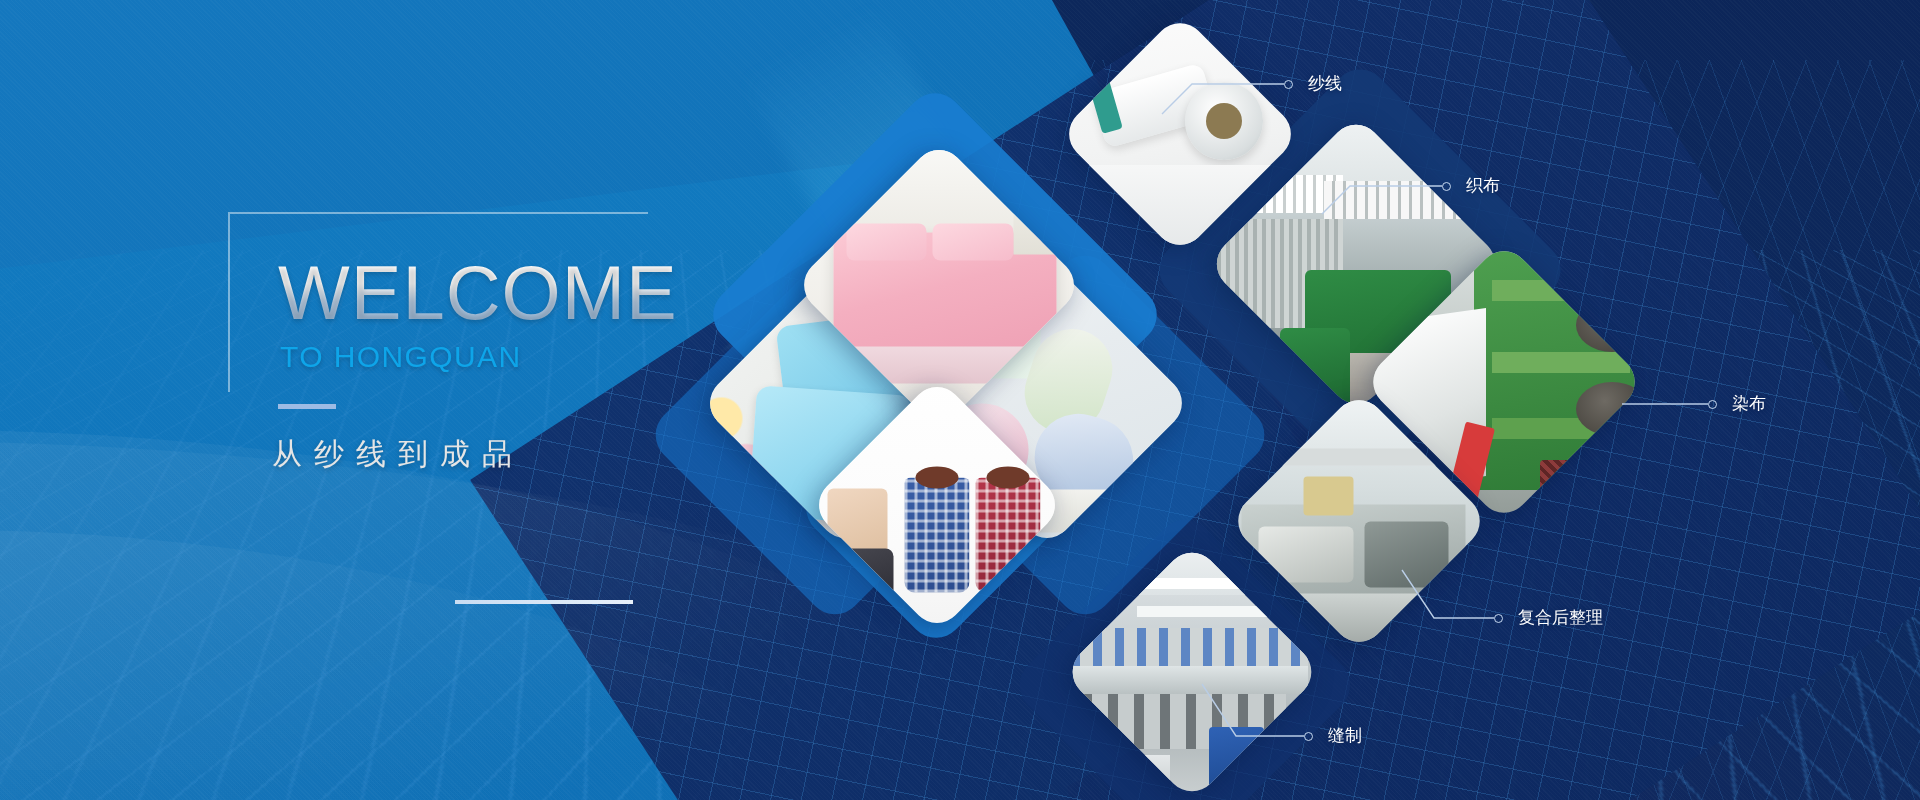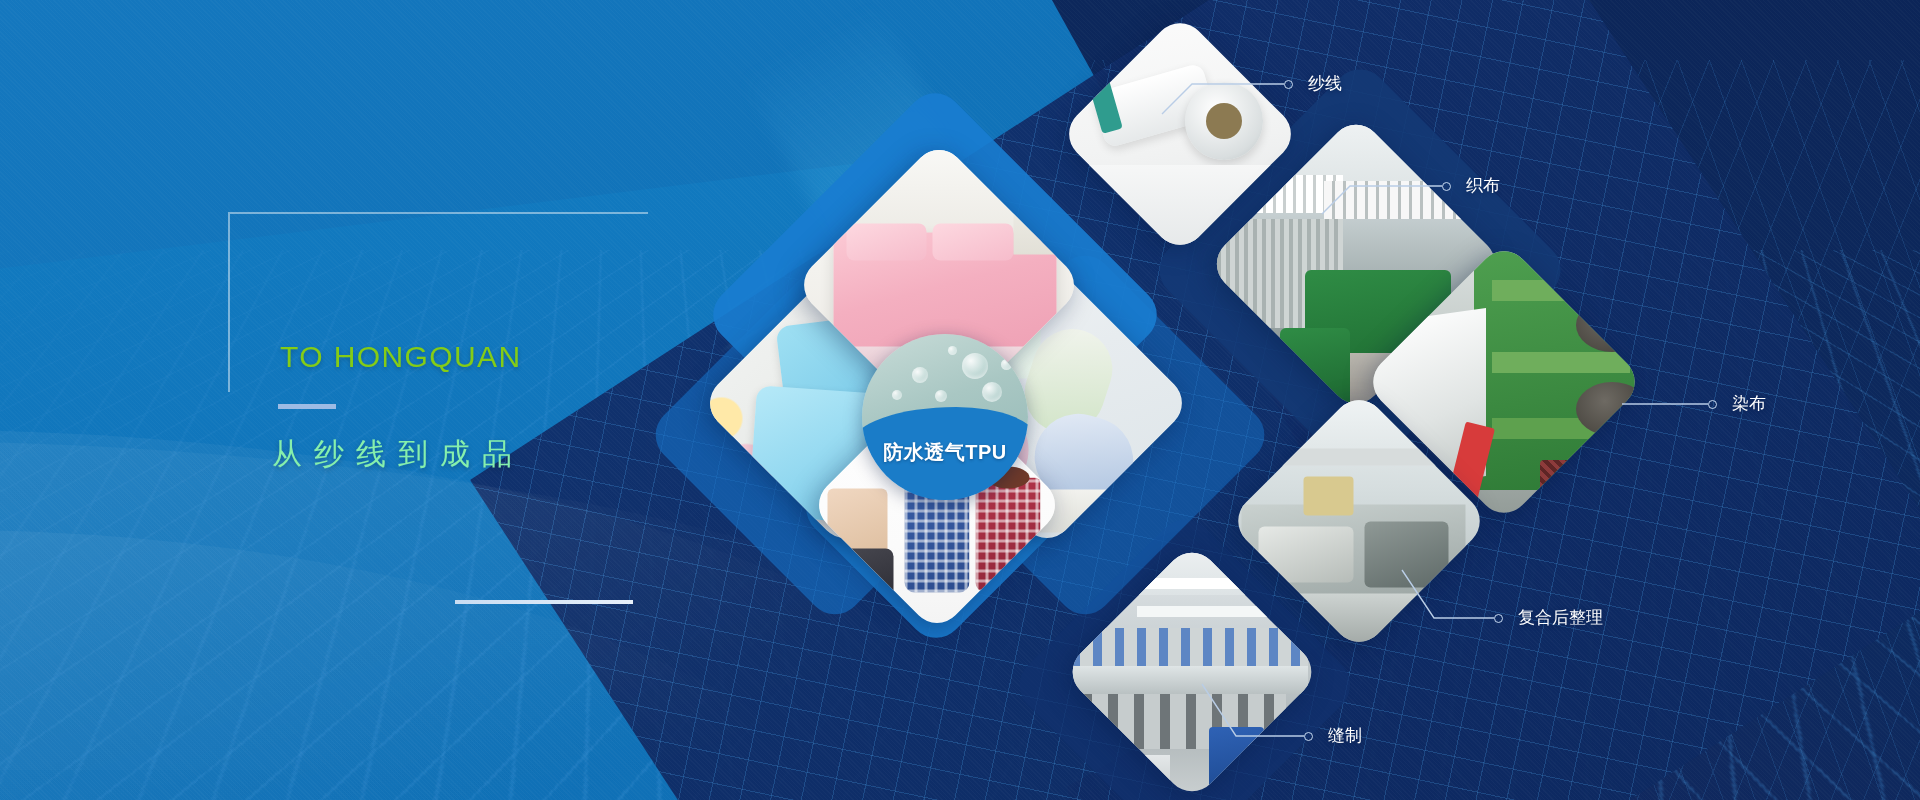--- a/index.html
+++ b/index.html
@@ -79,24 +79,24 @@
   
   .left-copy{position:absolute;left:0;top:0;width:780px;height:800px;}
   .frame{position:absolute;left:228px;top:212px;width:420px;height:180px;
     border-left:2px solid rgba(255,255,255,.45);border-top:2px solid rgba(255,255,255,.45);}
   .welcome{position:absolute;left:278px;top:255px;font-size:76px;letter-spacing:1px;
     font-weight:400;line-height:1;
     background:linear-gradient(180deg,#ffffff 38%,#b9cfe6 62%,#8fb2d4 100%);
     -webkit-background-clip:text;background-clip:text;color:transparent;
     text-shadow:0 2px 5px rgba(0,0,0,.18);}
   .tohq{position:absolute;left:280px;top:340px;font-size:30px;letter-spacing:1.4px;
-    font-weight:400;color:#84cc16;text-shadow:0 2px 4px rgba(0,0,0,.22);}
+    font-weight:400;color:#0ea5e9;text-shadow:0 2px 4px rgba(0,0,0,.22);}
   .rule-short{position:absolute;left:278px;top:404px;width:58px;height:5px;background:#9dbbe4;}
   .cn-sub{position:absolute;left:272px;top:434px;font-size:30px;letter-spacing:12px;
-    color:#86efac;font-weight:400;text-shadow:0 2px 5px rgba(0,0,0,.25);}
+    color:#e5e5e5;font-weight:400;text-shadow:0 2px 5px rgba(0,0,0,.25);}
   .cn-main{position:absolute;left:272px;top:487px;font-size:43px;letter-spacing:1px;
     color:#ffffff;font-weight:700;text-shadow:0 3px 7px rgba(0,0,0,.32);}
   .rule-long{position:absolute;left:455px;top:600px;width:178px;height:4px;
     background:linear-gradient(90deg,#c9dcf2,#e8f1fa);}
 
   
   .dia{position:absolute;transform:rotate(45deg);overflow:hidden;
     border-radius:26px;box-shadow:0 6px 26px rgba(0,20,60,.35);}
   .dia > .inner{position:absolute;left:50%;top:50%;transform:translate(-50%,-50%) rotate(-45deg);
     width:150%;height:150%;}
@@ -168,20 +168,21 @@
 
   <div class="flare">
     <div class="beam"></div>
     <div class="ray"></div>
     <div class="ray2"></div>
     <div class="glow"></div>
   </div>
 
   <div class="left-copy">
     <div class="frame"></div>
+    <div class="welcome">WELCOME</div>
     <div class="tohq">TO HONGQUAN</div>
     <div class="rule-short"></div>
     <div class="cn-sub">从纱线到成品</div>
     <div class="rule-long"></div>
   </div>
 
   <div class="dia-frame" id="f-dark1"></div>
   <div class="dia-frame" id="f-dark2"></div>
   <div class="dia-frame" id="f-big2"></div>
   <div class="dia-frame" id="f-big3"></div>
@@ -360,33 +361,20 @@
         background:linear-gradient(180deg,#dfe5e6,#b9c1c2);"></div>
       <div style="position:absolute;left:10%;top:58%;width:74%;height:20%;
         background:repeating-linear-gradient(90deg,#6e7578 0 10px,#c6cccd 10px 26px);"></div>
       <div style="position:absolute;left:56%;top:70%;width:20%;height:22%;border-radius:4px;
         background:linear-gradient(170deg,#2f62b5,#1d4a92);"></div>
       <div style="position:absolute;left:12%;top:80%;width:30%;height:18%;
         background:linear-gradient(180deg,#e4e8e9,#c0c6c7);"></div>
     </div>
   </div>
 
-  <div class="badge">
-    <div class="top">
-      <div class="drop" style="left:60%;top:20%;width:26px;height:26px;"></div>
-      <div class="drop" style="left:30%;top:34%;width:16px;height:16px;"></div>
-      <div class="drop" style="left:44%;top:58%;width:12px;height:12px;"></div>
-      <div class="drop" style="left:72%;top:50%;width:20px;height:20px;"></div>
-      <div class="drop" style="left:18%;top:58%;width:10px;height:10px;"></div>
-      <div class="drop" style="left:52%;top:12%;width:9px;height:9px;"></div>
-      <div class="drop" style="left:84%;top:26%;width:11px;height:11px;"></div>
-    </div>
-    <div class="bot"></div>
-    <div class="txt">防水透气TPU</div>
-  </div>
 
   <div class="callout" style="left:1160px;top:60px;">
     <svg width="160" height="60">
       <path d="M2 54 L32 24 L124 24"></path>
     </svg>
     <div class="dot" style="left:124px;top:20px;"></div>
     <div class="lbl" style="left:148px;top:12px;">纱线</div>
   </div>
 
   <div class="callout" style="left:1320px;top:158px;">

